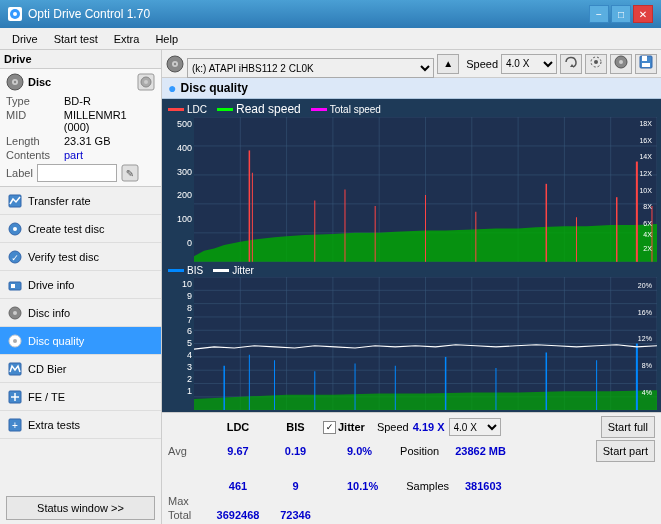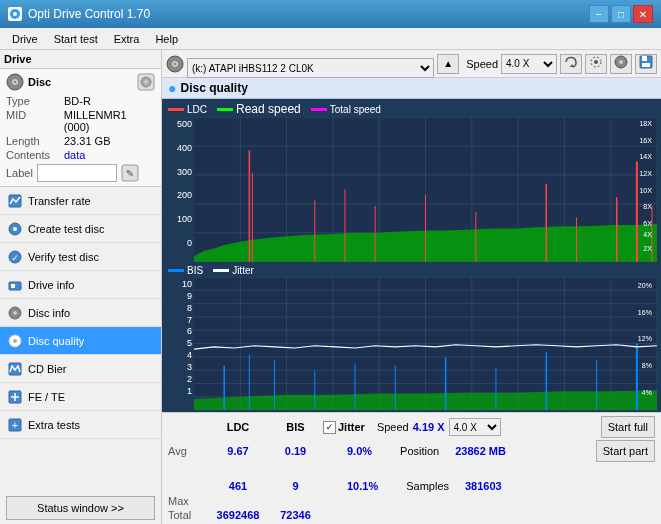--- a/index.html
+++ b/index.html
@@ -118,21 +118,21 @@
         <div class="disc-row">
           <span class="disc-key">MID</span>
           <span class="disc-val">MILLENMR1 (000)</span>
         </div>
         <div class="disc-row">
           <span class="disc-key">Length</span>
           <span class="disc-val">23.31 GB</span>
         </div>
         <div class="disc-row">
           <span class="disc-key">Contents</span>
-          <span class="disc-val blue">data</span>
+          <span class="disc-val blue">part</span>
         </div>
         <div class="disc-label-row">
           <span class="disc-label-key">Label</span>
           <input class="disc-label-input" type="text" value="" style="">
           <svg width="18" height="18" viewBox="0 0 18 18" style="cursor:pointer;">
             <rect x="1" y="1" width="16" height="16" rx="2" fill="#e0e0e0" stroke="#999"></rect>
             <text x="9" y="13" text-anchor="middle" font-size="10" fill="#555">✎</text>
           </svg>
         </div>
       </div>

